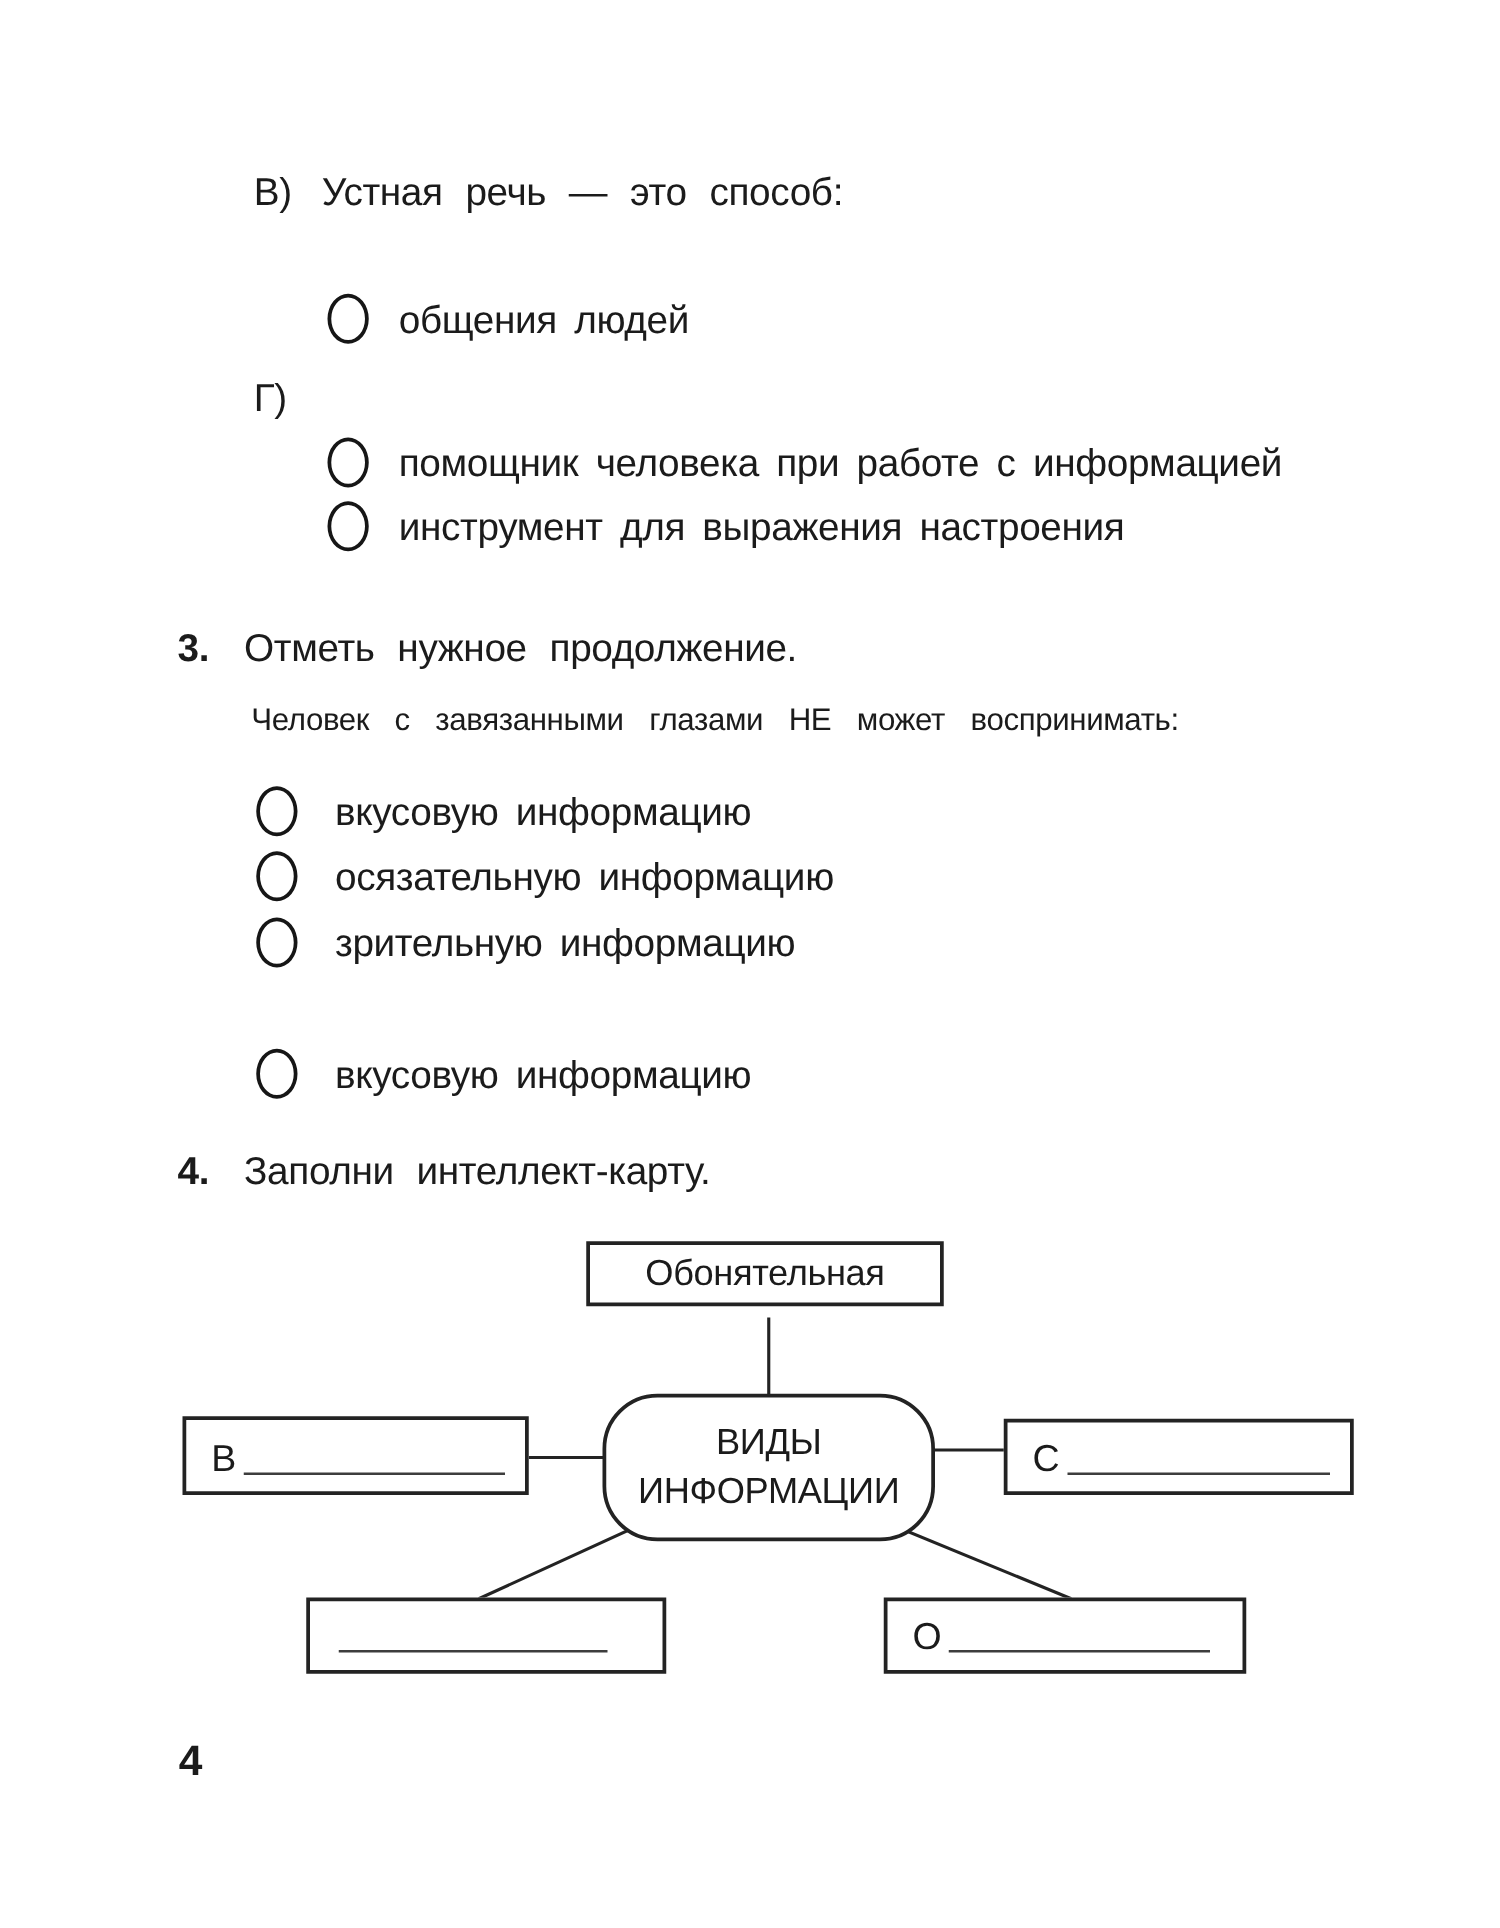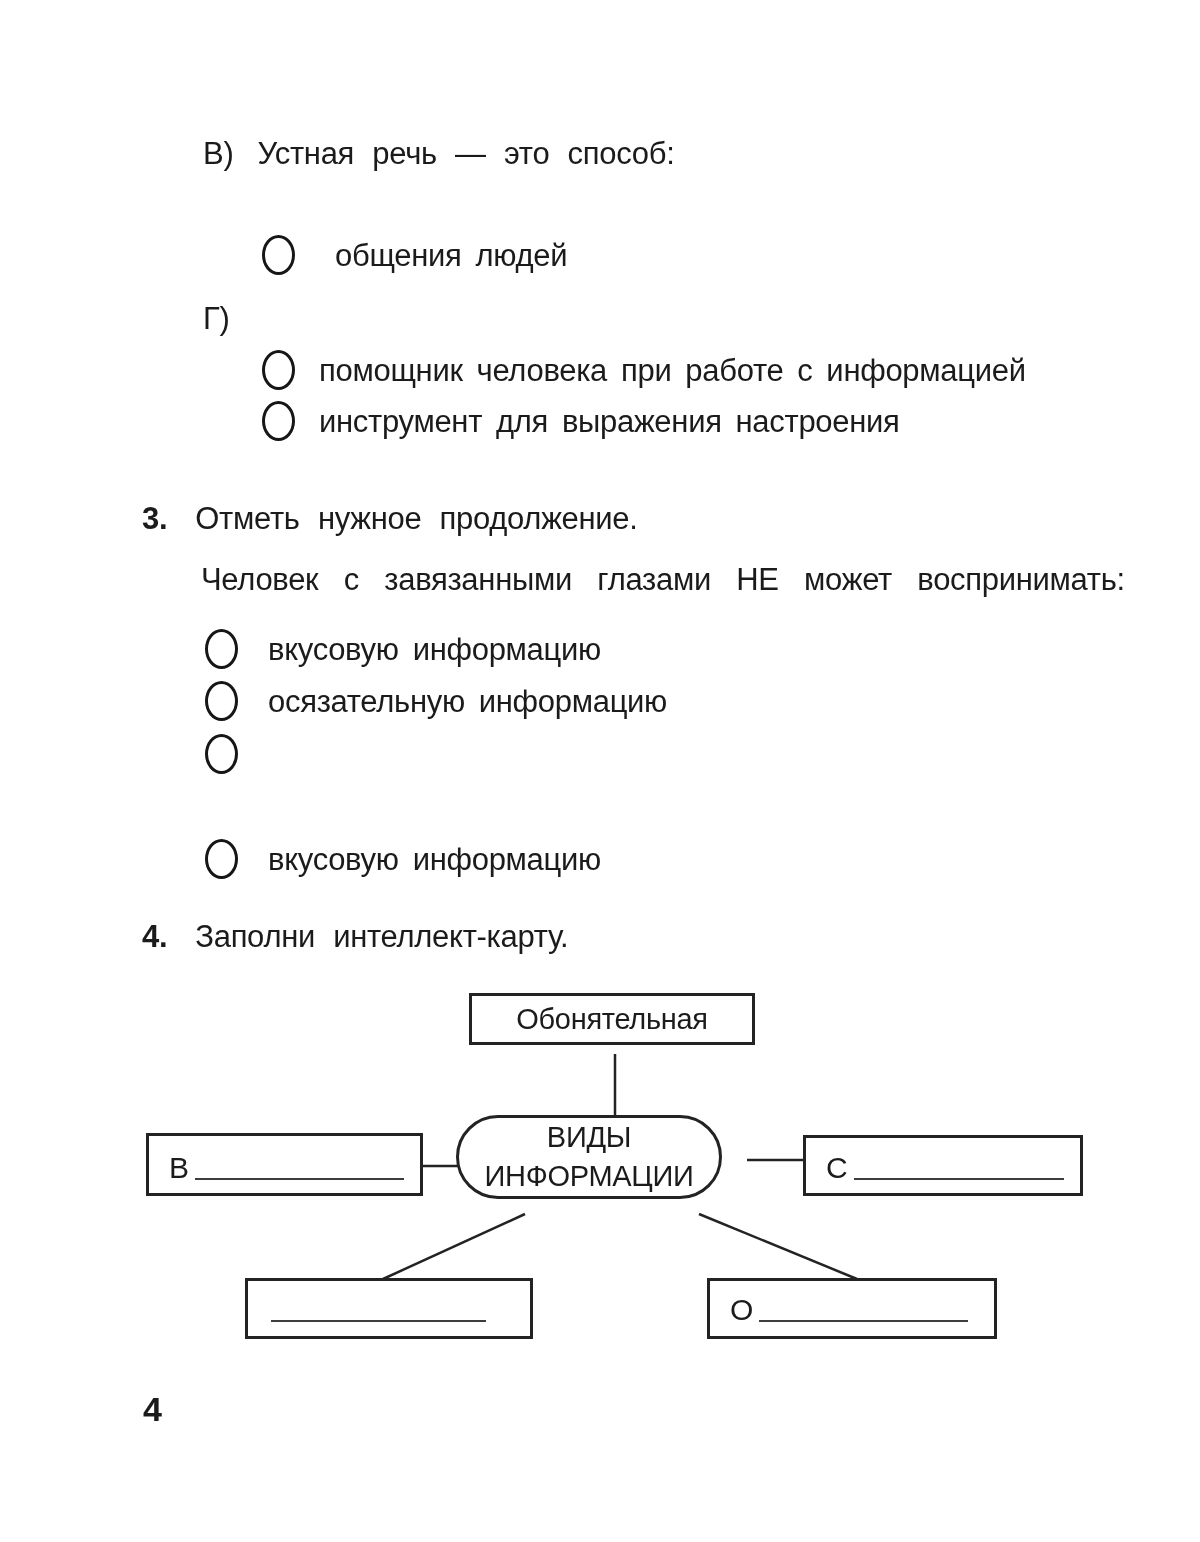--- a/index.html
+++ b/index.html
@@ -24,21 +24,21 @@
     align-items: baseline;
     font-size: 31px;
     line-height: 1;
     letter-spacing: -0.3px;
     word-spacing: 0.32em;
     white-space: nowrap;
   }
   .q-letter { flex: 0 0 auto; margin-right: 24px; }
   .q-number { flex: 0 0 auto; font-weight: bold; margin-right: 28px; }
   .statement {
-    font-size: 31px;
+    font-size: 25px;
     line-height: 1;
     letter-spacing: -0.3px;
     word-spacing: 0.55em;
     white-space: nowrap;
   }
 
   
   .option-row {
     display: flex;
     align-items: center;
@@ -105,21 +105,21 @@
 </style>
 </head>
 <body>
 
 <div class="page">
 
   <div class="abs prompt-row" style="left:203px; top:138px;">
     <span class="q-letter">В)</span>
     <span>Устная речь — это способ:</span>
   </div>
-  <div class="abs option-row" style="left:262px; top:235px;gap:16px;">
+  <div class="abs option-row" style="left:262px; top:235px;">
     <span class="radio"></span>
     <span class="option-label gap24">общения людей</span>
   </div>
 
   <div class="abs prompt-row" style="left:203px; top:303px;">
     <span class="q-letter">Г)</span>
   </div>
   <div class="abs option-row" style="left:262px; top:350px;">
     <span class="radio"></span>
     <span class="option-label gap24">помощник человека при работе с информацией</span>
@@ -138,20 +138,21 @@
   <div class="abs option-row" style="left:205px; top:629px;">
     <span class="radio"></span>
     <span class="option-label gap30">вкусовую информацию</span>
   </div>
   <div class="abs option-row" style="left:205px; top:681px;">
     <span class="radio"></span>
     <span class="option-label gap30">осязательную информацию</span>
   </div>
   <div class="abs option-row" style="left:205px; top:734px;">
     <span class="radio"></span>
+    <span class="option-label gap30">зрительную информацию</span>
   </div>
   <div class="abs option-row" style="left:205px; top:839px;">
     <span class="radio"></span>
     <span class="option-label gap30">вкусовую информацию</span>
   </div>
 
   <div class="abs prompt-row" style="left:142px; top:921px;">
     <span class="q-number">4.</span>
     <span>Заполни интеллект-карту.</span>
   </div>
@@ -159,21 +160,21 @@
   <svg class="abs" style="left:0; top:980px;" width="1200" height="380">
     <line x1="615" y1="74" x2="615" y2="136" stroke="#232323" stroke-width="2.5"></line>
     <line x1="423" y1="186" x2="483" y2="186" stroke="#232323" stroke-width="2.5"></line>
     <line x1="747" y1="180" x2="804" y2="180" stroke="#232323" stroke-width="2.5"></line>
     <line x1="525" y1="234" x2="383" y2="299" stroke="#232323" stroke-width="2.5"></line>
     <line x1="699" y1="234" x2="857" y2="299" stroke="#232323" stroke-width="2.5"></line>
   </svg>
 
   <div class="abs mm-box" style="left:469px; top:993px; width:286px; height:52px;">Обонятельная</div>
 
-  <div class="abs mm-box mm-center" style="left:456px; top:1115px; width:266px; height:84px;">ВИДЫ ИНФОРМАЦИИ</div>
+  <div class="abs mm-box mm-center" style="left:482px; top:1115px; width:266px; height:118px;">ВИДЫ ИНФОРМАЦИИ</div>
 
   <div class="abs fill-box" style="left:146px; top:1133px; width:277px; height:63px; padding:0 16px 13px 20px;">
     <span class="fill-letter">В</span>
     <span class="blank" style="flex:1; margin-left:6px;"></span>
   </div>
 
   <div class="abs fill-box" style="left:803px; top:1135px; width:280px; height:61px; padding:0 16px 13px 20px;">
     <span class="fill-letter">С</span>
     <span class="blank" style="flex:1; margin-left:6px;"></span>
   </div>

